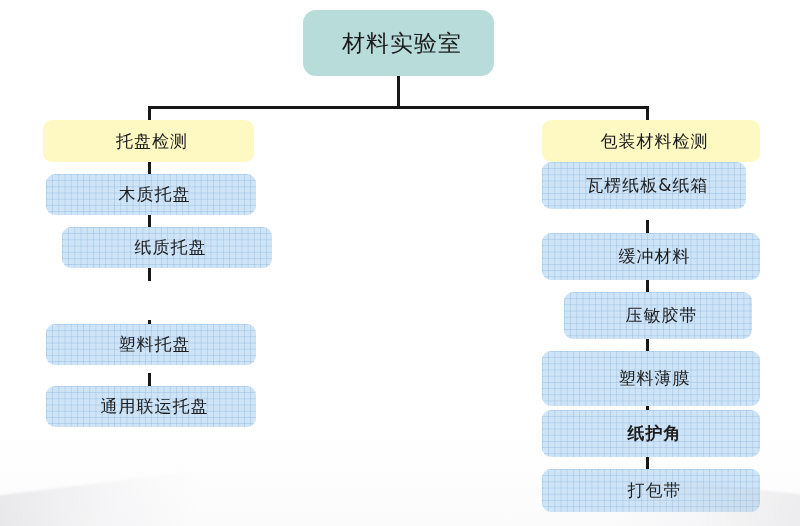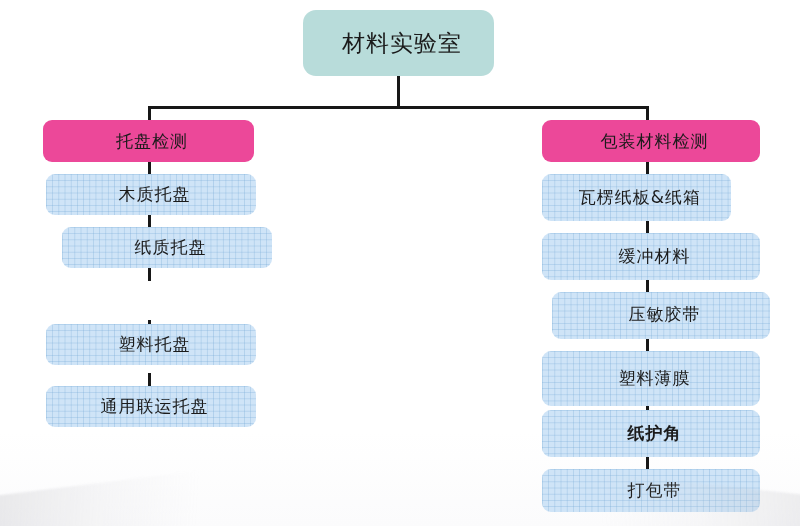--- a/index.html
+++ b/index.html
@@ -69,21 +69,21 @@
     padding-left: 7px;
   }
 
   .node-root {
     background: #b8dcda;
     border-radius: 13px;
     font-size: 23px;
   }
 
   .node-head {
-    background: #ec4899;
+    background: #fef9c3;
     border-radius: 9px;
     font-size: 17px;
   }
 
   .node-leaf {
     background: #cfe4f7;
     border-radius: 9px;
     font-size: 17px;
     
     background-image:
@@ -137,25 +137,25 @@
 
   <div class="node node-leaf" style="left:62px; top:227px; width:210px; height:41px;">纸质托盘</div>
 
   <div class="node node-leaf" style="left:46px; top:280px; width:210px; height:41px;margin-top:44px;">塑料托盘</div>
 
 
   <div class="node node-leaf" style="left:46px; top:386px; width:210px; height:41px;">通用联运托盘</div>
 
   <div class="node node-head" style="left:542px; top:120px; width:218px; height:42px;">包装材料检测</div>
 
-  <div class="node node-leaf" style="left:542px; top:174px; width:189px; height:47px;">瓦楞纸板&amp;纸箱</div>
+  <div class="node node-leaf" style="left:542px; top:162px; width:204px; height:47px;">瓦楞纸板&amp;纸箱</div>
 
   <div class="node node-leaf" style="left:542px; top:233px; width:218px; height:47px;">缓冲材料</div>
 
-  <div class="node node-leaf" style="left:552px; top:292px; width:218px; height:47px;font-family:Liberation Mono, monospace;">压敏胶带</div>
+  <div class="node node-leaf" style="left:564px; top:292px; width:188px; height:47px;">压敏胶带</div>
 
   <div class="node node-leaf" style="left:542px; top:351px; width:218px; height:55px;">塑料薄膜</div>
 
   <div class="node node-leaf" style="left:542px; top:410px; width:218px; height:47px;font-weight:bold;">纸护角</div>
 
   <div class="node node-leaf" style="left:542px; top:469px; width:218px; height:43px;">打包带</div>
 
   <div class="shadow-sweep-left"></div>
   <div class="shadow-sweep-right"></div>
 

